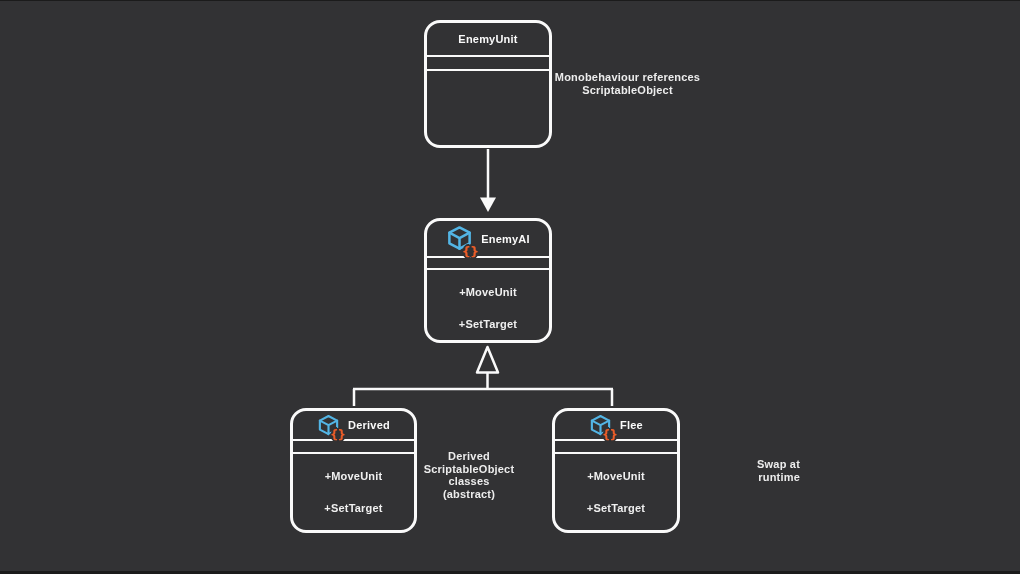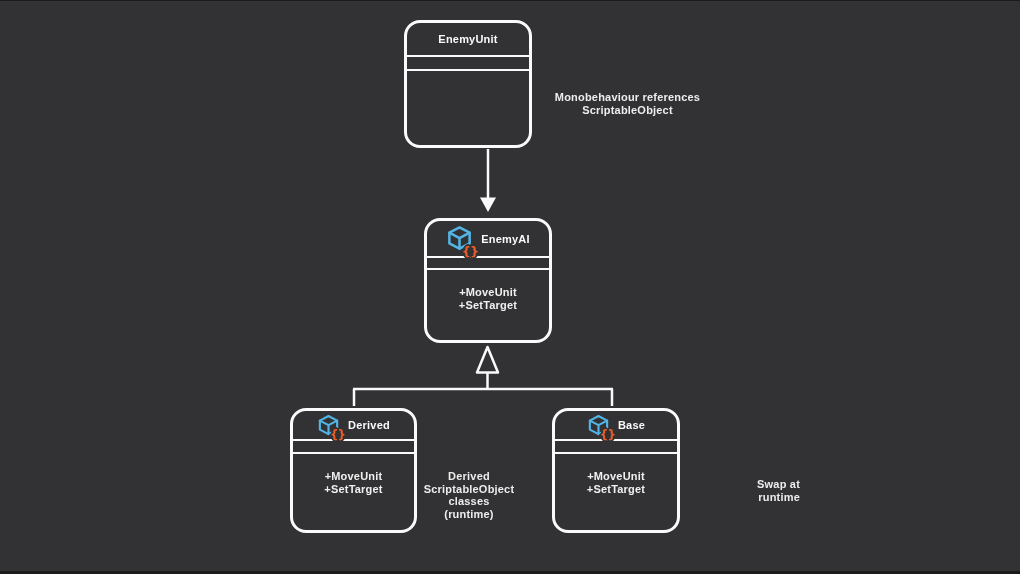--- a/index.html
+++ b/index.html
@@ -24,24 +24,24 @@
   }
   .node .title {
     display:flex; align-items:center; justify-content:center; gap:8px;
     font-weight:bold; font-size:11px; letter-spacing:.2px; color:#fafafa;
   }
   .node .divider { height:2px; background:#fafafa; flex:0 0 auto; }
   .node .fields { flex:0 0 auto; }
   .node .body {
     flex:1 1 auto; display:flex; flex-direction:column; align-items:center;
     font-weight:bold; font-size:11px; line-height:12.5px; letter-spacing:.2px;
-    color:#f0f0f0; text-align:center;
+    color:#f0f0f0; text-align:center;gap:19px;
   }
 
-  #node-enemy-unit { left:404px; top:20px;  width:128px; height:128px; }
+  #node-enemy-unit { left:424px; top:20px;  width:128px; height:128px; }
   #node-enemy-unit .title  { height:32px; }
   #node-enemy-unit .fields { height:12px; }
 
   #node-enemy-ai   { left:424px; top:218px; width:128px; height:125px; }
   #node-enemy-ai .title  { height:35px; }
   #node-enemy-ai .fields { height:10px; }
   #node-enemy-ai .body   { padding-top:16px; }
 
   #node-patrol     { left:290px; top:408px; width:127px; height:125px; }
   #node-flee       { left:552px; top:408px; width:128px; height:125px; }
@@ -59,21 +59,21 @@
     text-shadow:
       -2px 0 0 #323234, 2px 0 0 #323234, 0 -2px 0 #323234, 0 2px 0 #323234,
       -1px -1px 0 #323234, 1px 1px 0 #323234, -1px 1px 0 #323234, 1px -1px 0 #323234;
   }
   .so-icon.small { width:23px; height:23px; }
   .so-icon.small .braces { font-size:12px; right:-5px; bottom:-5px; }
 
   
   .note {
     position:absolute; color:#ededed; font-weight:bold;
-    font-size:11px; line-height:12.5px; letter-spacing:.2px; text-align:center;margin-top:20px;
+    font-size:11px; line-height:12.5px; letter-spacing:.2px; text-align:center;
   }
   #note-monobehaviour { left:545px; top:71px;  width:165px; }
   #note-base          { left:543px; top:273px; width:160px; }
   #note-derived       { left:399px; top:450px; width:140px; }
   #note-swap          { left:720px; top:458px; width:80px; text-align:right; }
 </style>
 </head>
 <body>
 
 <div id="canvas">
@@ -145,42 +145,42 @@
 
   <div class="node" id="node-flee">
     <div class="title">
       <span class="so-icon small">
         <svg viewBox="0 0 28 28" fill="none" stroke="#53b5e5" stroke-width="2.6" stroke-linejoin="round" stroke-linecap="round">
           <path d="M14 2.5 L24.5 8 V19 L14 24.5 L3.5 19 V8 Z"></path>
           <path d="M3.5 8 L14 13.5 L24.5 8 M14 13.5 V24.5"></path>
         </svg>
         <span class="braces">{}</span>
       </span>
-      <span>Base</span>
+      <span>Flee</span>
     </div>
     <div class="divider"></div>
     <div class="fields"></div>
     <div class="divider"></div>
     <div class="body">
       <span>+MoveUnit</span>
       <span>+SetTarget</span>
     </div>
   </div>
 
   <div class="note" id="note-monobehaviour">
     <div>Monobehaviour references</div>
     <div>ScriptableObject</div>
   </div>
 
 
   <div class="note" id="note-derived">
     <div>Derived</div>
     <div>ScriptableObject</div>
     <div>classes</div>
-    <div>(runtime)</div>
+    <div>(abstract)</div>
   </div>
 
   <div class="note" id="note-swap">
     <div>Swap at</div>
     <div>runtime</div>
   </div>
 
 </div>
 
 </body></html>

